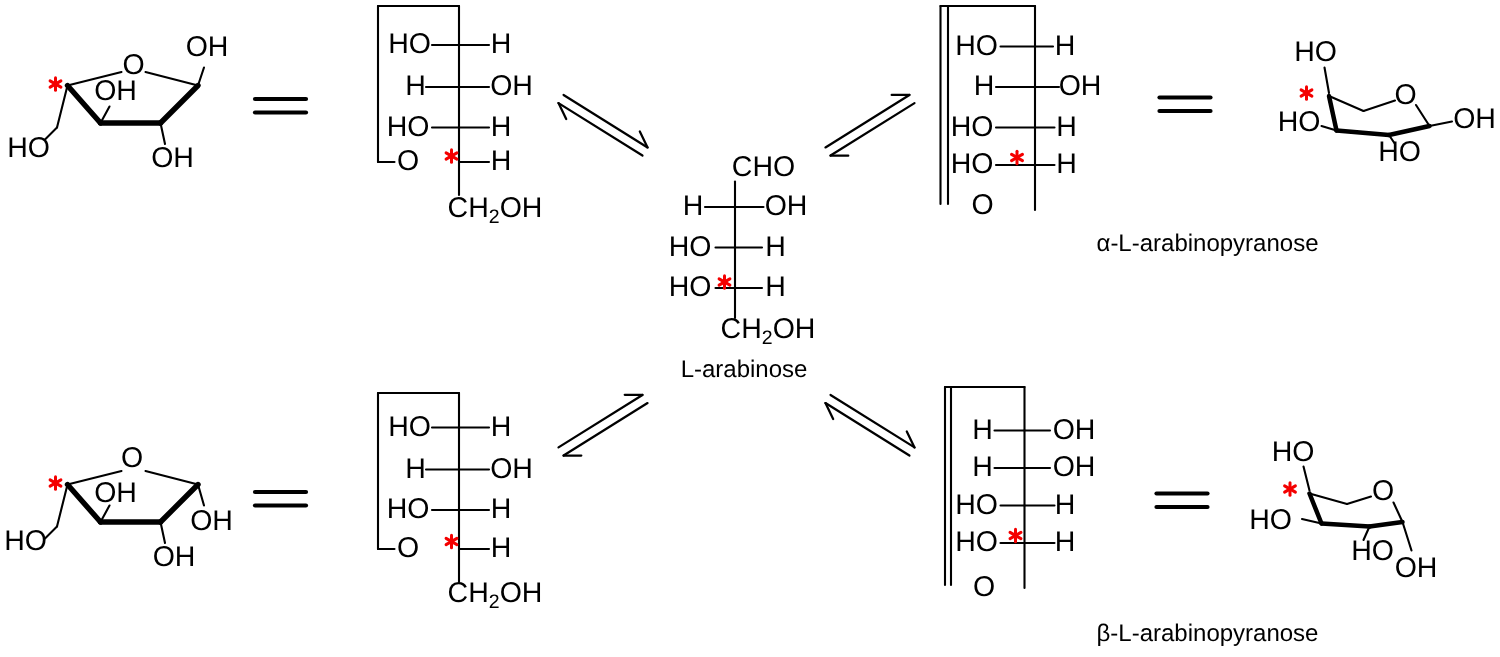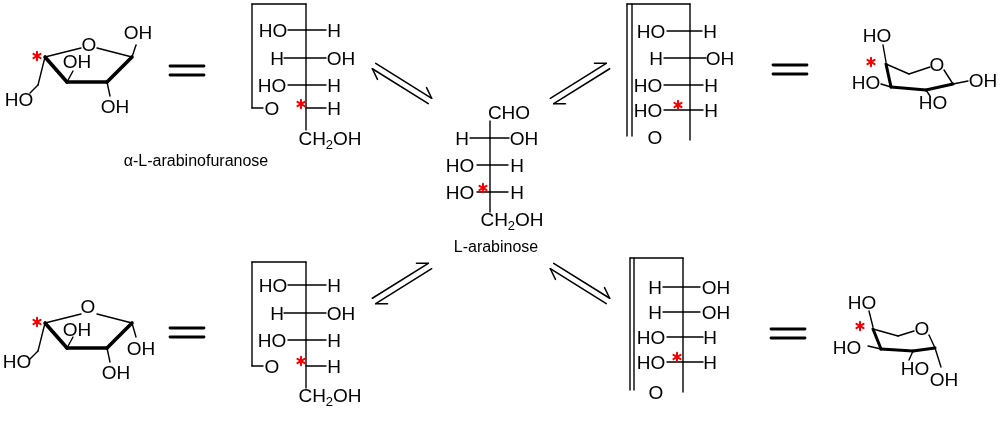--- a/index.html
+++ b/index.html
@@ -265,16 +265,17 @@
   <span class="atom" style="left:866px;top:82px">HO</span>
   <span class="atom" style="left:983px;top:80px">OH</span>
   <span class="atom" style="left:933px;top:102px">HO</span>
 
   <span class="atom" style="left:862px;top:302px">HO</span>
   <span class="atom" style="left:922px;top:328px">O</span>
   <span class="atom" style="left:847px;top:347px">HO</span>
   <span class="atom" style="left:915px;top:368px">HO</span>
   <span class="atom" style="left:944px;top:379px">OH</span>
 
-  <span class="mol-label" style="left:196px;top:161px">α-L-arabinofuranose</span>
+  <span class="mol-label" style="left:805px;top:163px">α-L-arabinopyranose</span>
   <span class="mol-label" style="left:496px;top:247px">L-arabinose</span>
+  <span class="mol-label" style="left:805px;top:423px">β-L-arabinopyranose</span>
 
 </div>
 
 </body></html>

